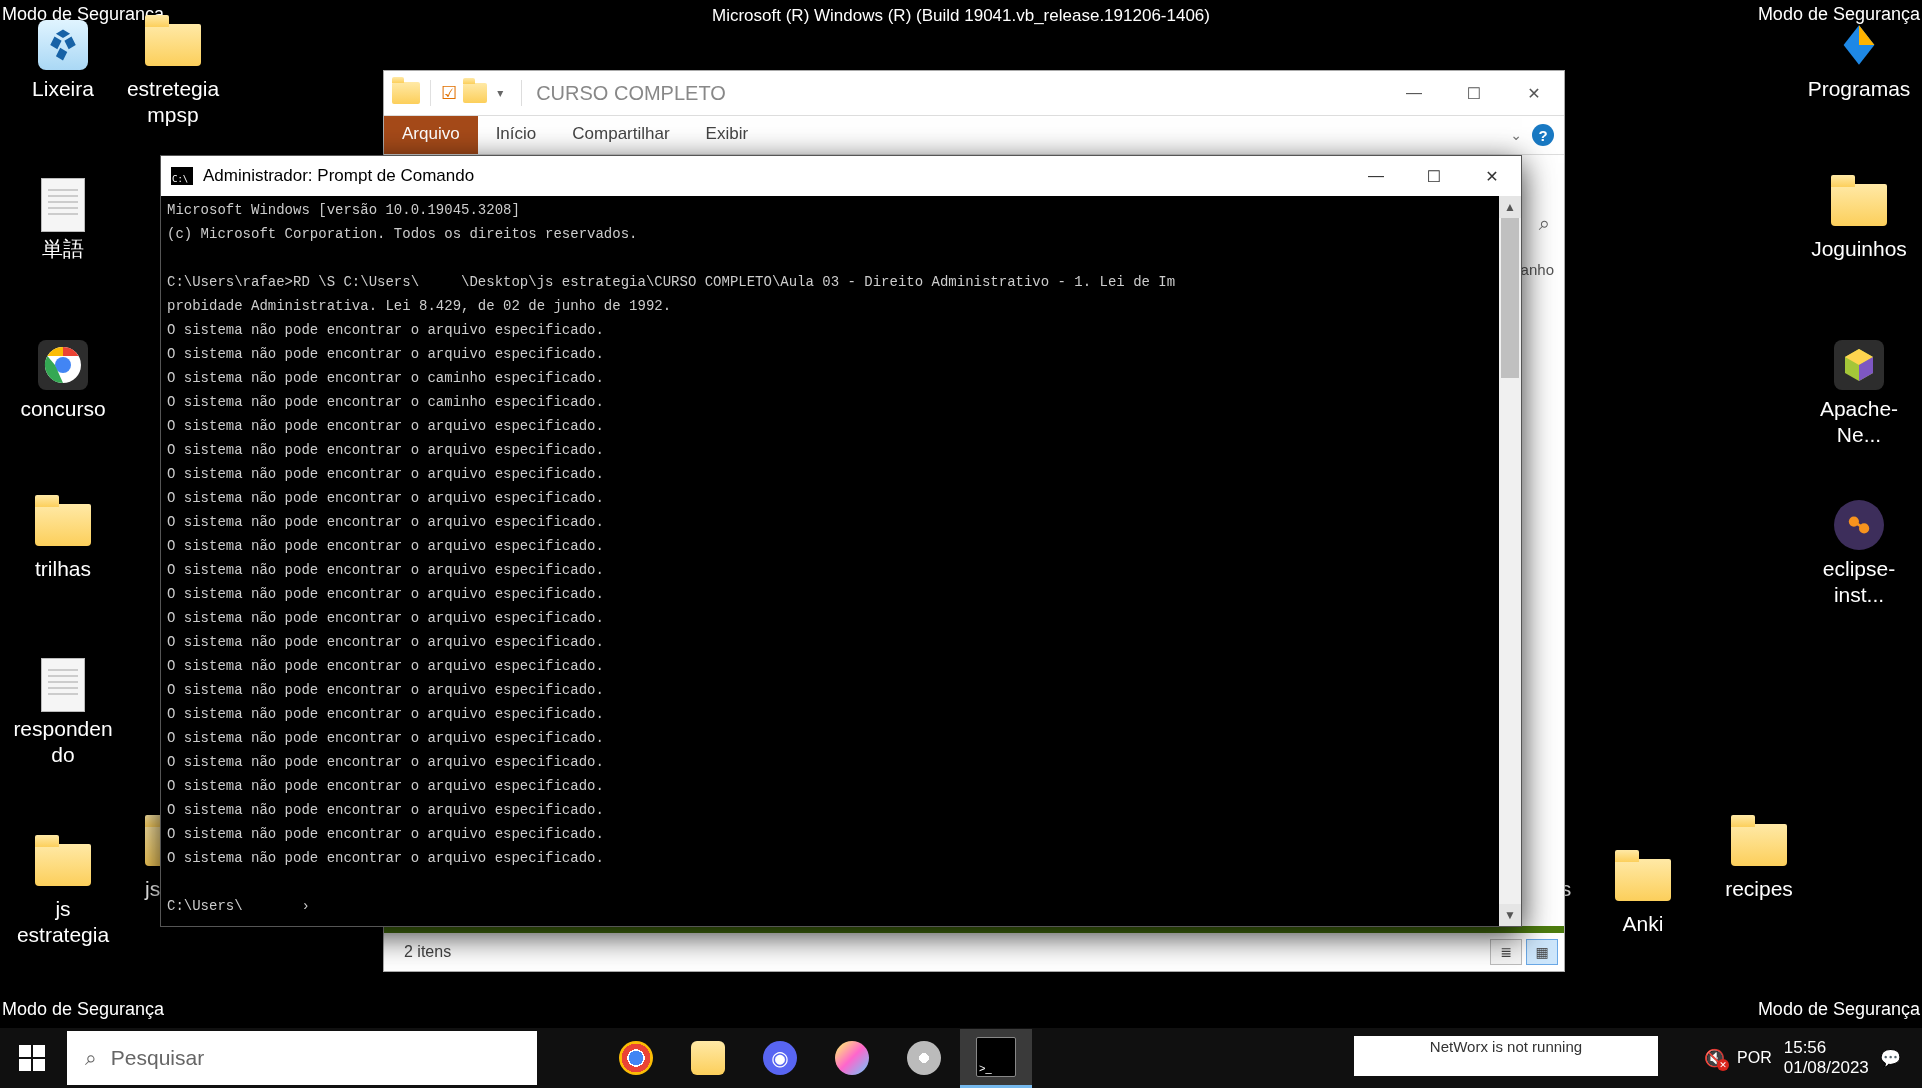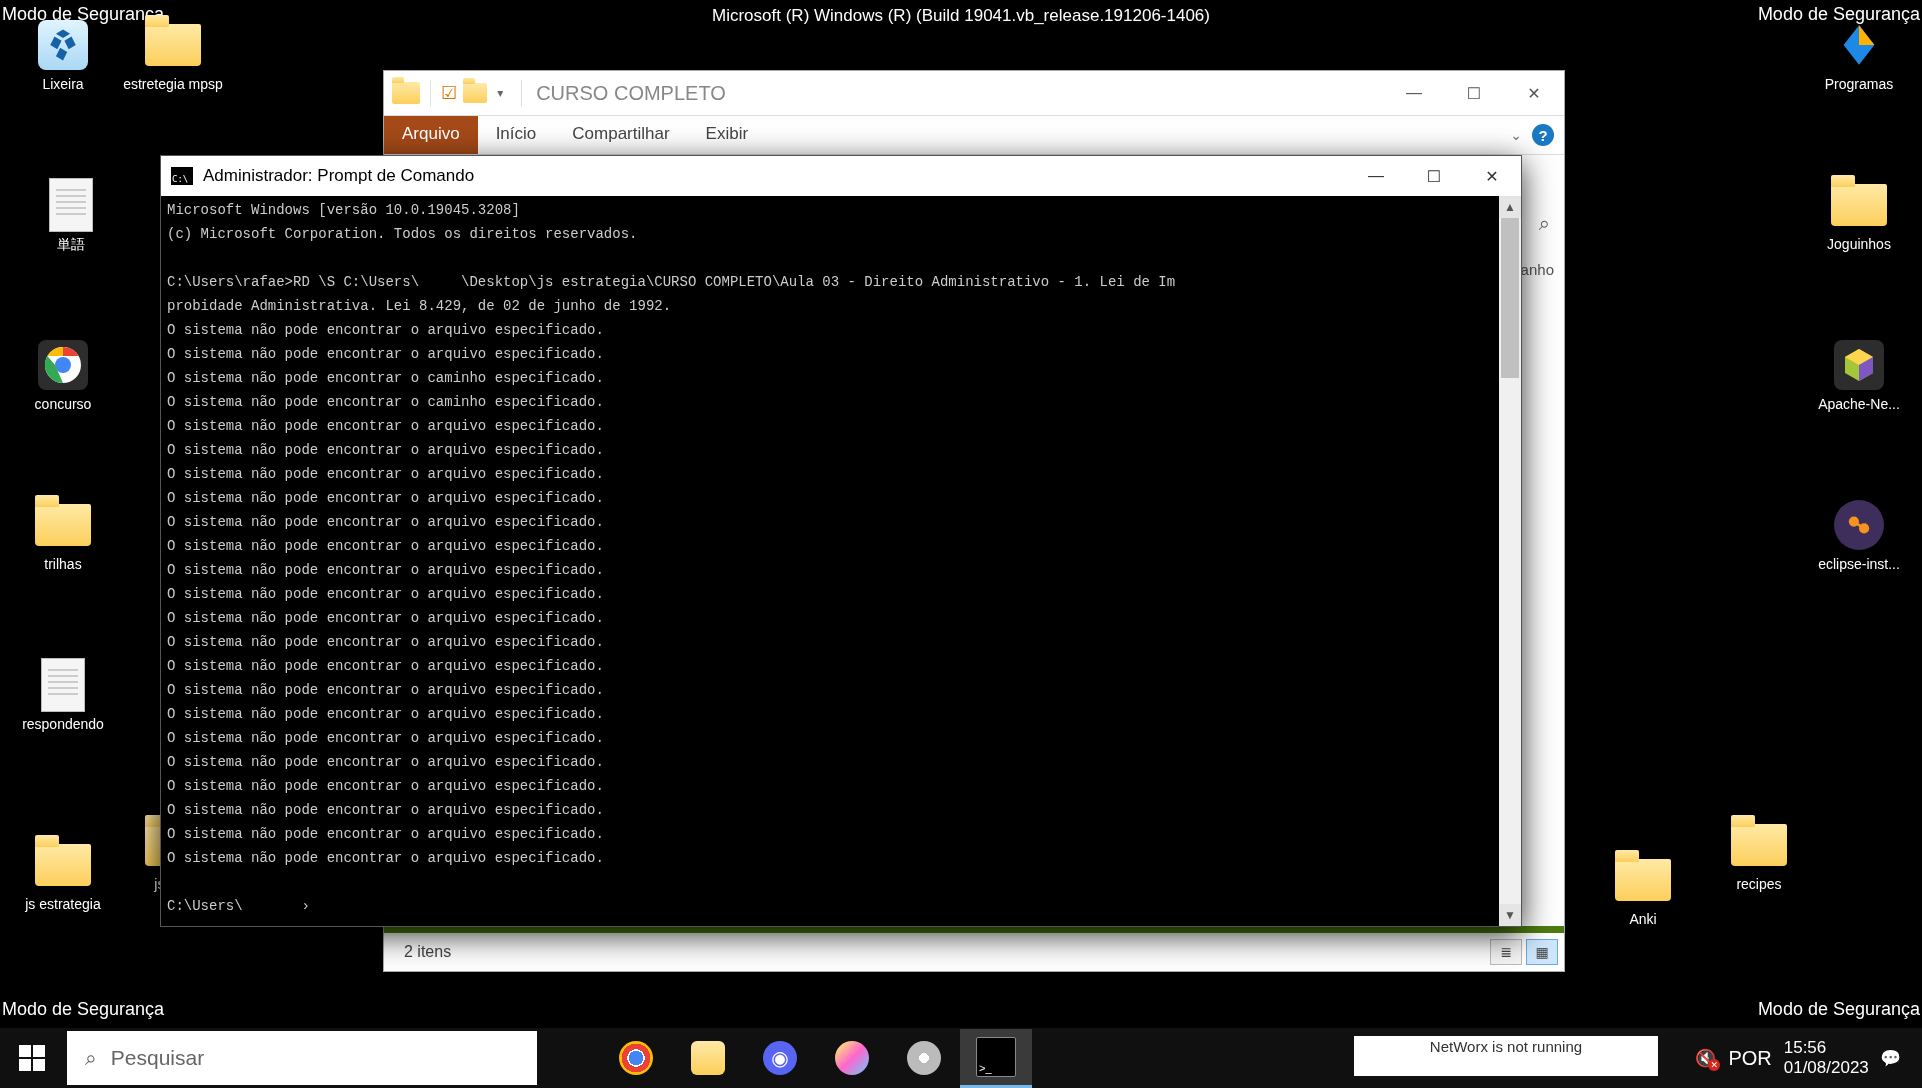--- a/index.html
+++ b/index.html
@@ -38,21 +38,21 @@
   }
   .desktop-icon .glyph {
     width: 60px;
     height: 50px;
     margin: 0 auto 6px auto;
     display: flex;
     align-items: center;
     justify-content: center;
   }
   .desktop-icon .label {
-    font-size: 14px;
+    font-size: 21px;
     color: #fff;
     line-height: 1.25;
     word-wrap: break-word;
     text-shadow: 0 0 3px #000;
   }
   
   .folder {
     position: relative;
     width: 56px;
     height: 42px;
@@ -196,21 +196,21 @@
   .ticon{width:72px;height:56px;display:flex;align-items:center;justify-content:center;}
   .ticon.active{background:#3a3a3a;border-bottom:3px solid #76b9ed;}
   .ticon .box{width:34px;height:34px;border-radius:6px;}
   .tray-box{
     position:absolute;right:264px;bottom:12px;width:304px;height:38px;background:#fff;color:#333;font-size:15px;display:flex;align-items:flex-start;justify-content:center;padding-top:2px;
   }
   .tray{
     position:absolute;right:0;height:60px;display:flex;align-items:center;gap:12px;padding-right:20px;font-size:17px;
   }
   .clock{line-height:1.15;text-align:left;font-size:17px;}
-  .lang{font-size:20px;}
+  .lang{font-size:16px;}
 </style>
 </head>
 <body>
 
 <div class="corner-label" style="top:4px;left:2px;">Modo de Segurança</div>
 <div class="corner-label" style="top:4px;right:2px;">Modo de Segurança</div>
 <div class="corner-label" style="bottom:68px;left:2px;">Modo de Segurança</div>
 <div class="corner-label" style="bottom:68px;right:2px;">Modo de Segurança</div>
 <div class="top-center">Microsoft (R) Windows (R) (Build 19041.vb_release.191206-1406)</div>
 
@@ -223,21 +223,21 @@
       </div>
     </div>
   <div class="label">Lixeira</div>
 </div>
 <div class="desktop-icon" style="top:20px;left:118px;">
   <div class="glyph">
       <div class="folder"></div>
     </div>
   <div class="label">estretegia mpsp</div>
 </div>
-<div class="desktop-icon" style="top:180px;left:16px;">
+<div class="desktop-icon" style="top:180px;left:8px;">
   <div class="glyph">
       <div class="doc"></div>
     </div>
   <div class="label">単語</div>
 </div>
 <div class="desktop-icon" style="top:340px;left:8px;">
   <div class="glyph">
       <div class="appbox">
         <svg width="40" height="40" viewBox="0 0 40 40">
           <circle cx="20" cy="20" r="18" fill="#fff"></circle>

